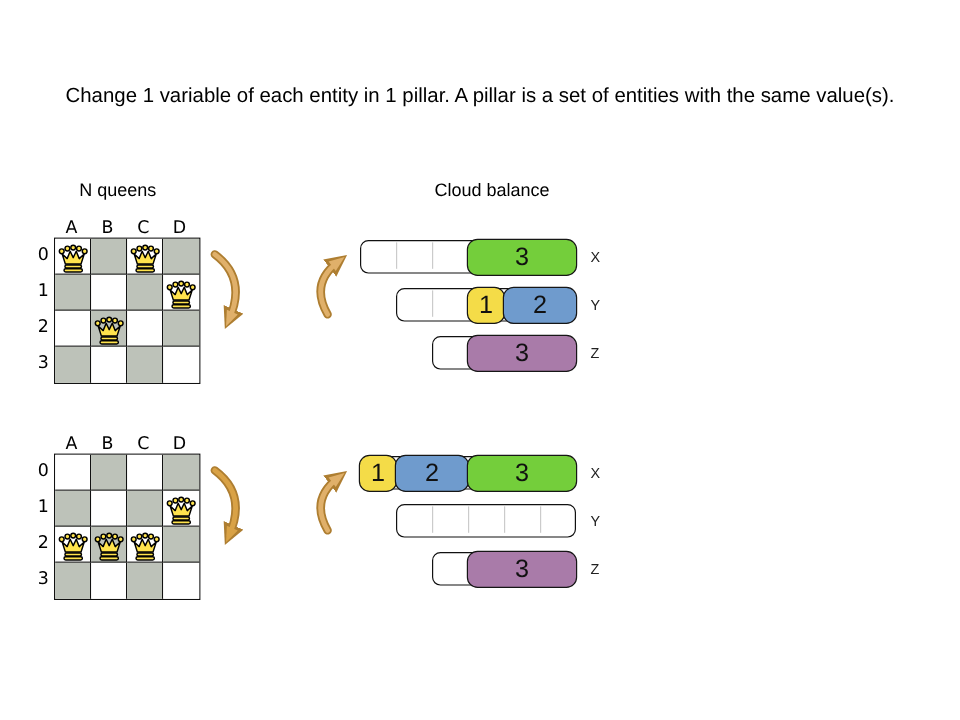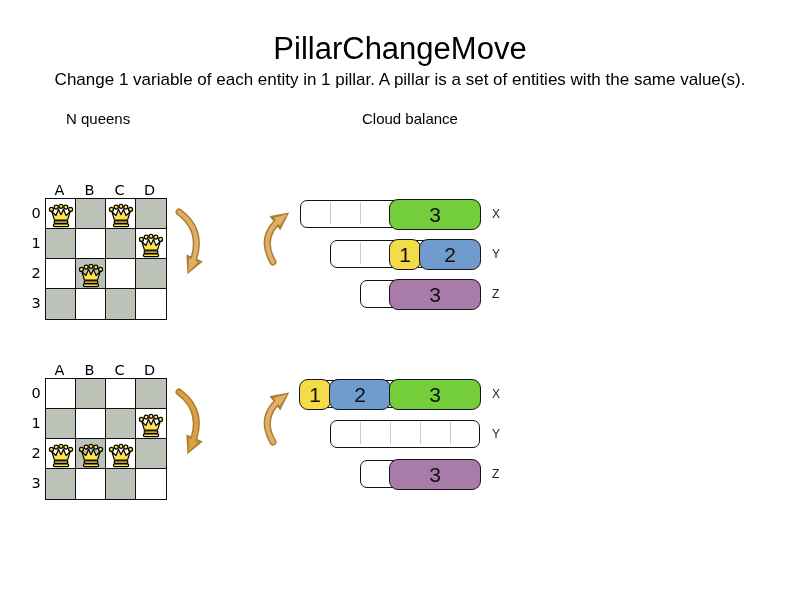--- a/index.html
+++ b/index.html
@@ -1,21 +1,21 @@
 <!DOCTYPE html>
 <html><head>
 <meta charset="utf-8">
 <style>
   html,body{margin:0;padding:0;background:#fff;}
   .canvas{position:relative;width:800px;height:600px;background:#ffffff;overflow:hidden;
           font-family:"Liberation Sans",sans-serif;color:#000;}
   .title{position:absolute;top:31px;left:0;width:100%;text-align:center;
          font-size:31px;font-weight:400;margin:0;}
   .subtitle{position:absolute;top:70px;left:0;width:100%;text-align:center;font-size:17px;}
-  .section-label{position:absolute;font-size:15px;}
+  .section-label{position:absolute;font-size:15px;margin-top:40px;}
   
   .board{position:absolute;width:160px;height:142px;}
   .clabel{position:absolute;width:30px;height:16px;text-align:center;font-size:14.5px;
           font-weight:500;letter-spacing:1px;font-family:"DejaVu Sans",sans-serif;}
   .rlabel{position:absolute;left:0;width:14px;height:30px;line-height:30px;text-align:center;
           font-size:14.5px;font-weight:500;font-family:"DejaVu Sans",sans-serif;}
   .grid{position:absolute;left:16px;top:16px;width:122px;height:122px;
         border:1px solid #111;box-sizing:border-box;background:#fff;}
   .cell{position:absolute;width:30px;height:30px;box-sizing:border-box;}
   .queen{position:absolute;width:26px;height:25px;}
@@ -28,21 +28,20 @@
           border:1.6px solid #161616;border-radius:9px;box-sizing:border-box;
           font-size:21px;color:#111;}
   .baxis{position:absolute;font-size:12px;color:#222;width:20px;}
   .arrow{position:absolute;}
 </style>
 </head>
 <body>
 
 <div class="canvas">
 
-  <h1 class="title">PillarChangeMove</h1>
   <div class="subtitle">Change 1 variable of each entity in 1 pillar. A pillar is a set of entities with the same value(s).</div>
 
   <div class="section-label" style="left:66px;top:110px;">N queens</div>
   <div class="section-label" style="left:362px;top:110px;">Cloud balance</div>
 
   <div class="board" id="board-before" style="left:29px;top:182px;">
       <div class="clabel" style="left: 16px; top: 0px;">A</div>
       <div class="clabel" style="left: 46px; top: 0px;">B</div>
       <div class="clabel" style="left: 76px; top: 0px;">C</div>
       <div class="clabel" style="left: 106px; top: 0px;">D</div>

